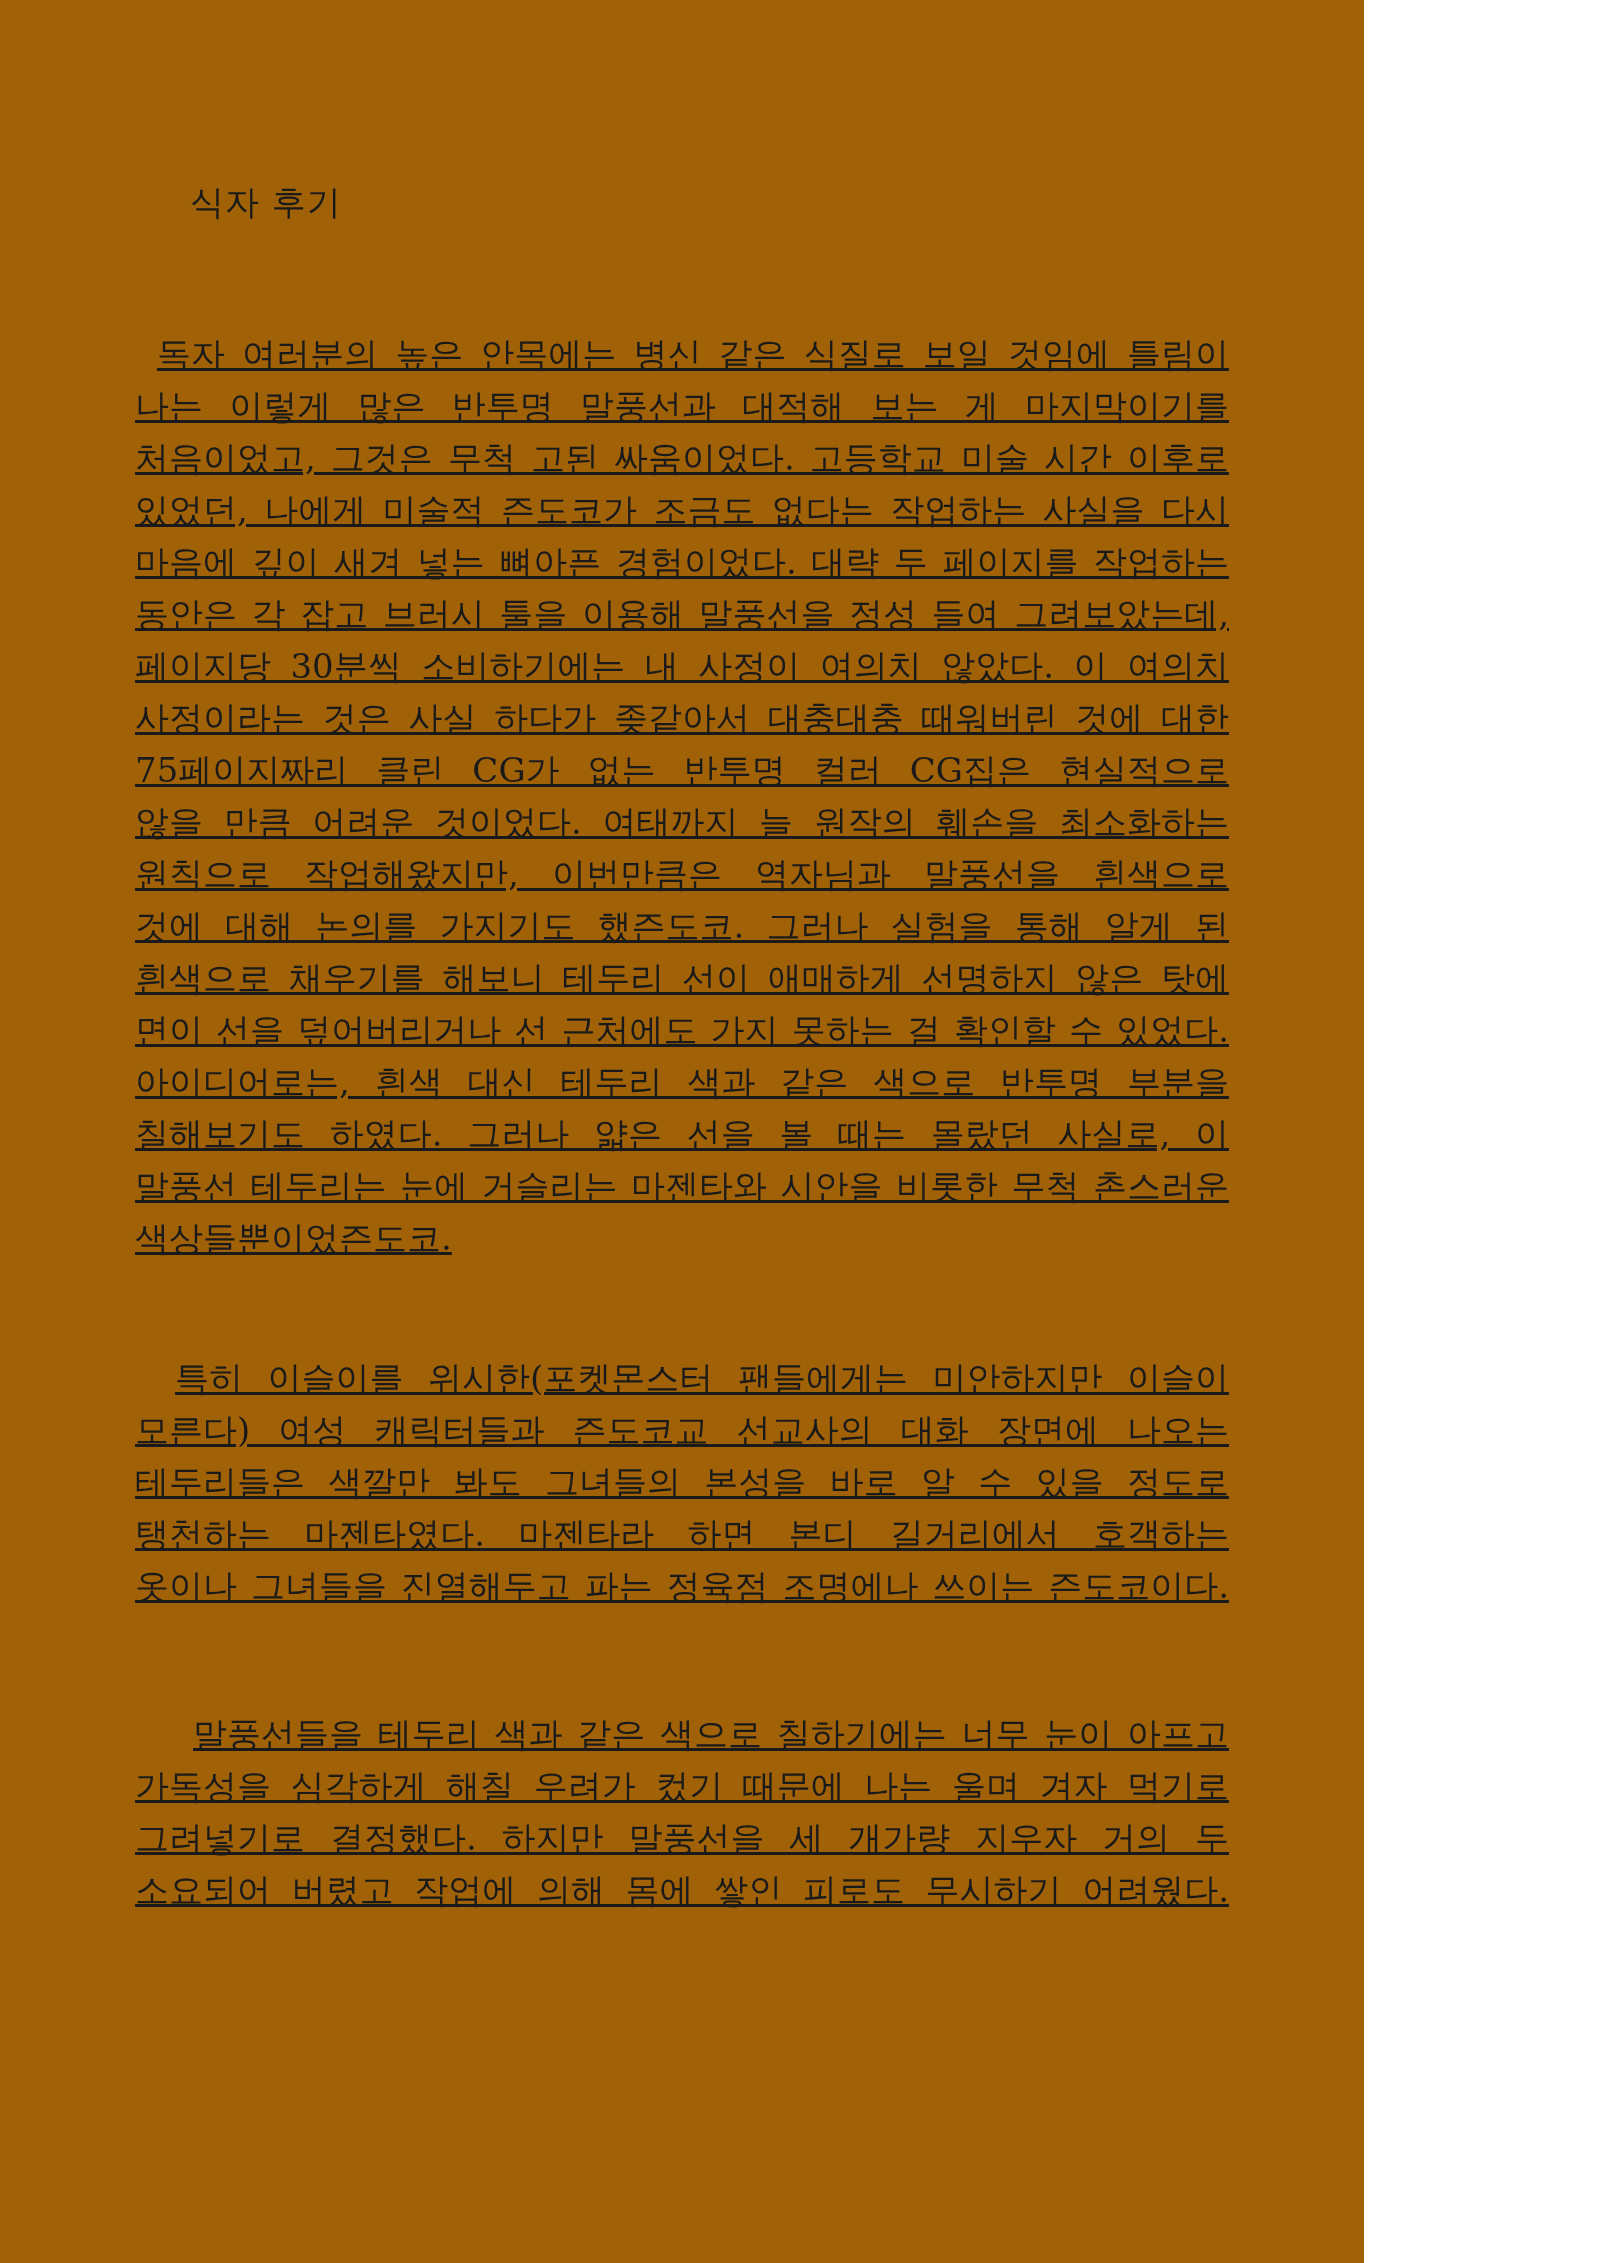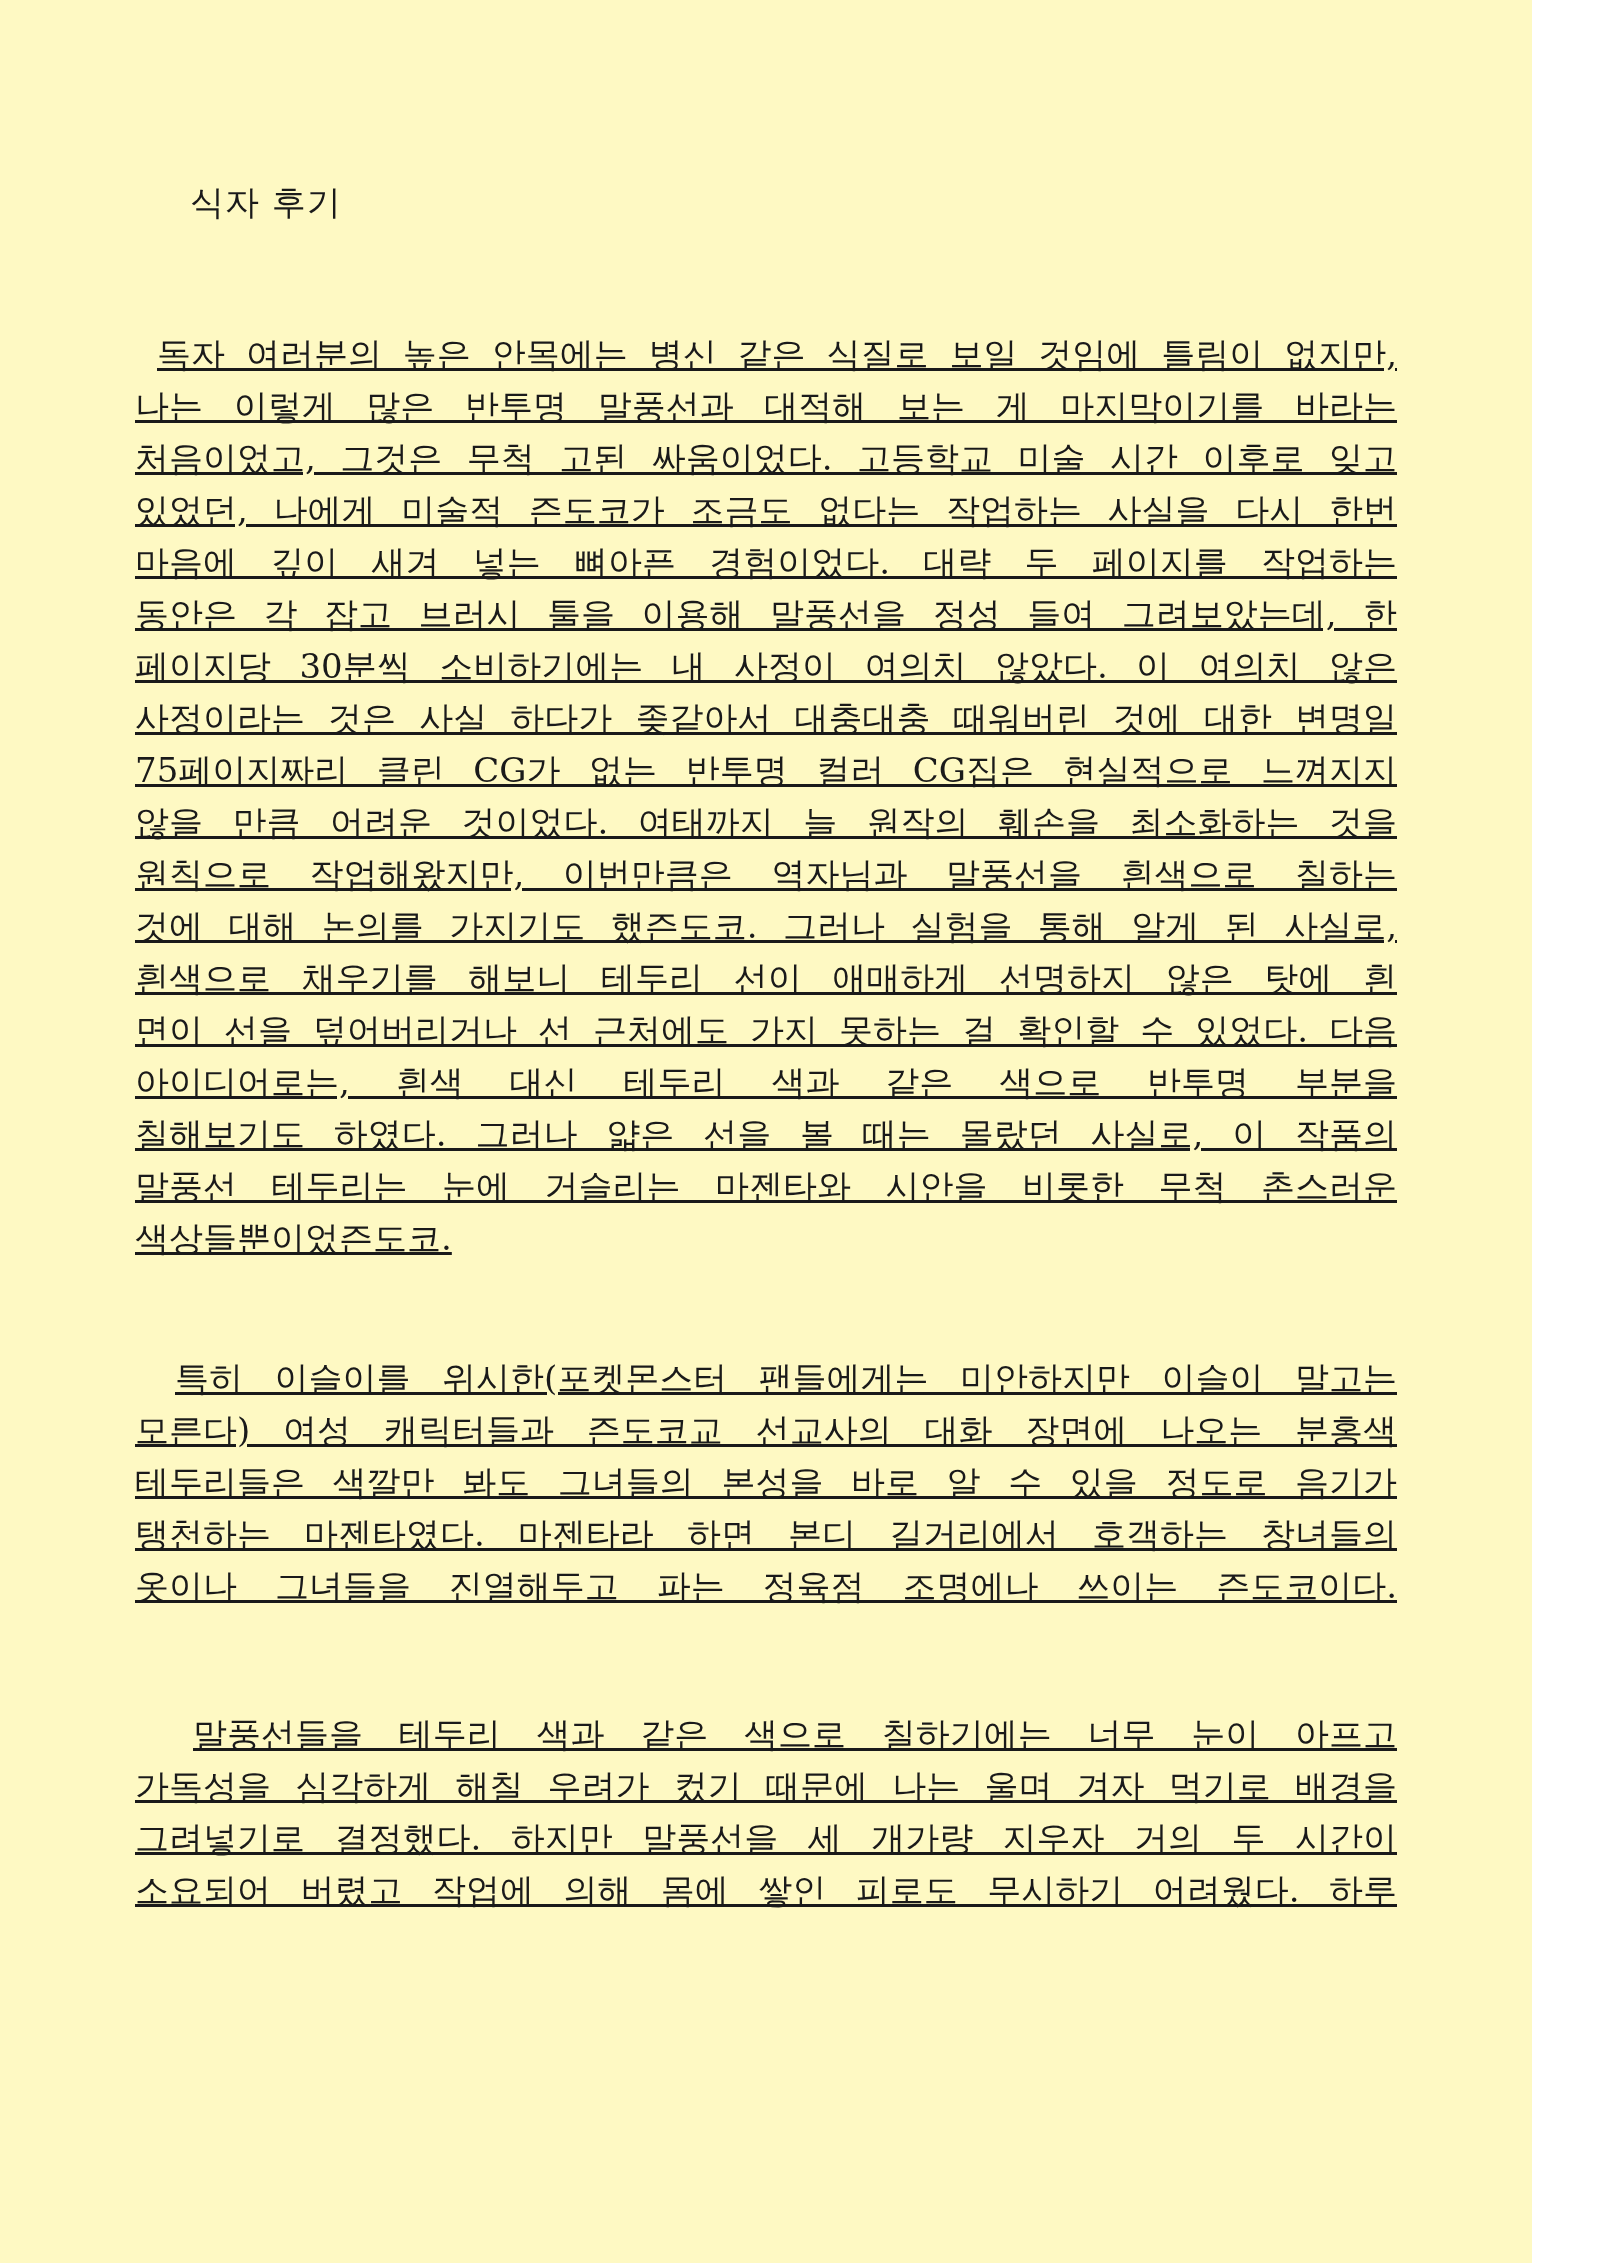--- a/index.html
+++ b/index.html
@@ -2,23 +2,23 @@
 <html lang="ko"><head>
 <meta charset="utf-8">
 <style>
   html, body {
     margin: 0;
     padding: 0;
     background: #ffffff;
   }
   .page {
     position: relative;
-    width: 1532px;
+    width: 1364px;
     height: 2263px;
-    background: #fef9c3;
+    background: #a16207;
     color: #1a1a1a;
     font-family: "DejaVu Serif", "Liberation Serif", serif;
     overflow: hidden;
     box-sizing: border-box;
     padding: 176px 135px 0 135px;
   }
   .doc-title {
     font-size: 34px;
     font-weight: normal;
     line-height: 52px;

